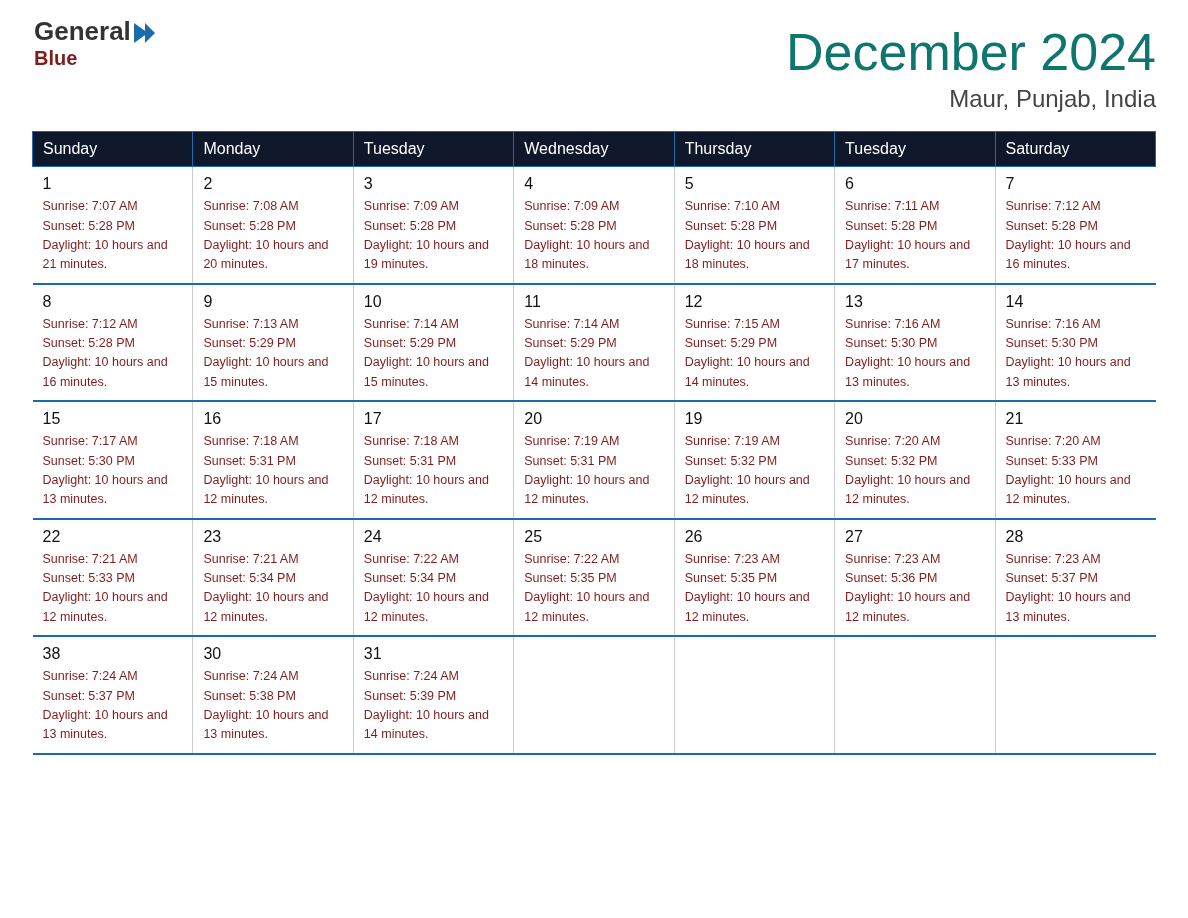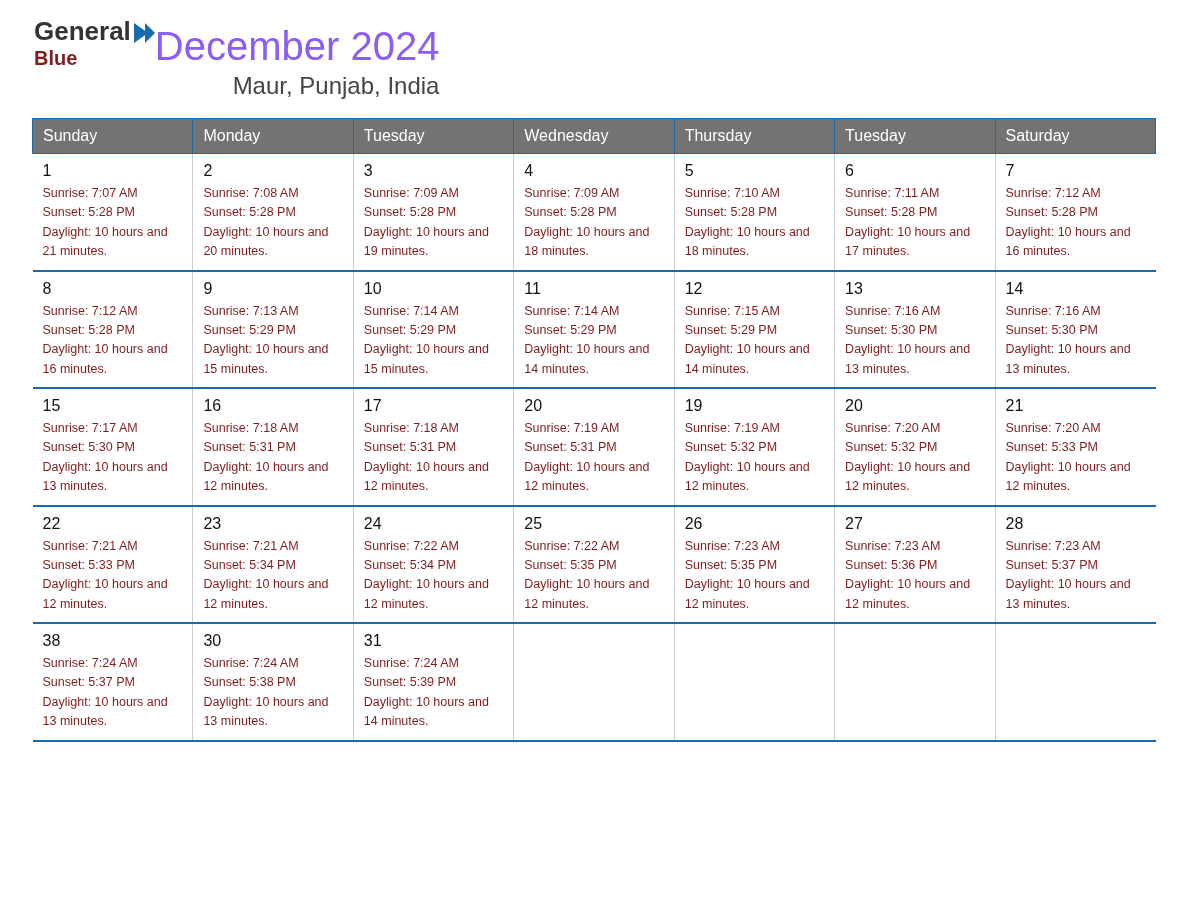--- a/index.html
+++ b/index.html
@@ -5,55 +5,56 @@
     * { box-sizing: border-box; margin: 0; padding: 0; }
     body {
       font-family: Arial, sans-serif;
       background: #fff;
       padding: 24px 32px;
       width: 1188px;
       min-height: 918px;
     }
     .header {
       display: flex;
+      justify-content: space-between;
       align-items: flex-start;
       margin-bottom: 18px;
     }
     .logo {
       display: flex;
       flex-direction: column;
       align-items: flex-start;
     }
     .logo-line2 {
       color: #7f1d1d;
       font-size: 20px;
       font-weight: bold;
       margin-left: 2px;
     }
     .title-block {
       text-align: right;
     }
     .month-title {
-      font-size: 40px;
+      font-size: 52px;
       font-weight: normal;
-      color: #8b5cf6;
+      color: #0f766e;
       line-height: 1.1;
     }
     .location-title {
       font-size: 24px;
       color: #444;
       margin-top: 4px;
     }
     table {
       width: 100%;
       border-collapse: collapse;
       table-layout: fixed;
     }
     thead th {
-      background-color: #737373;
+      background-color: #0f172a;
       color: #fff;
       font-size: 16px;
       font-weight: normal;
       padding: 8px 10px;
       text-align: left;
       border: 1px solid #1a6bab;
     }
     tbody tr {
       border-bottom: 2px solid #1a6bab;
     }

